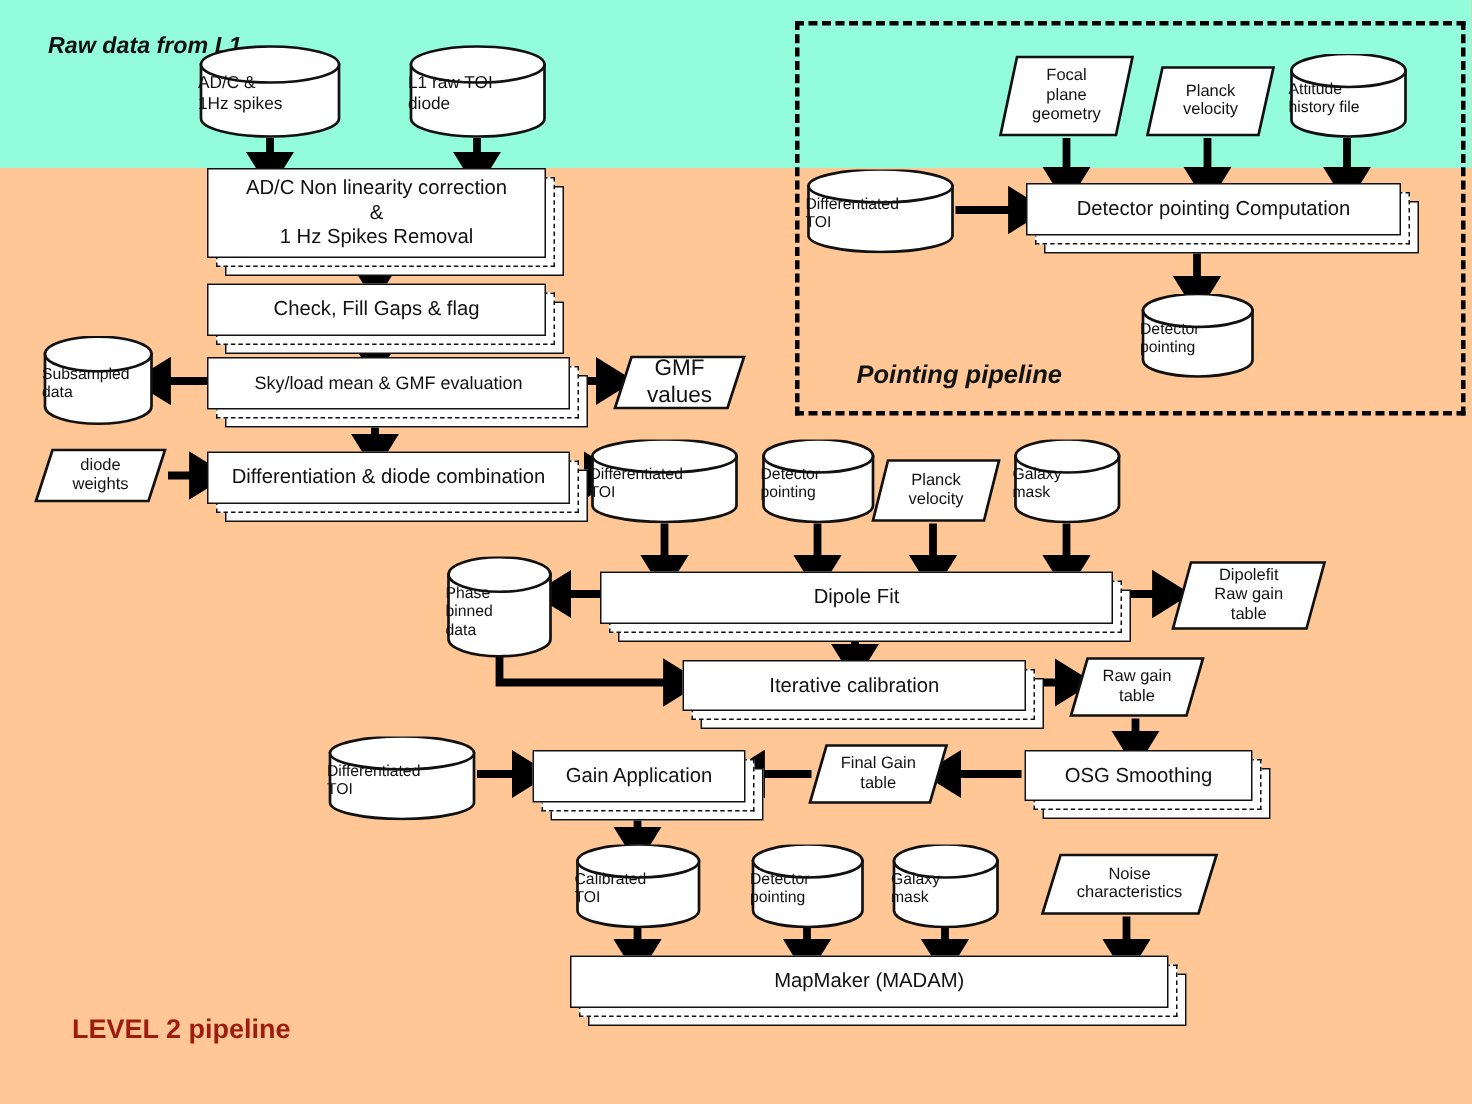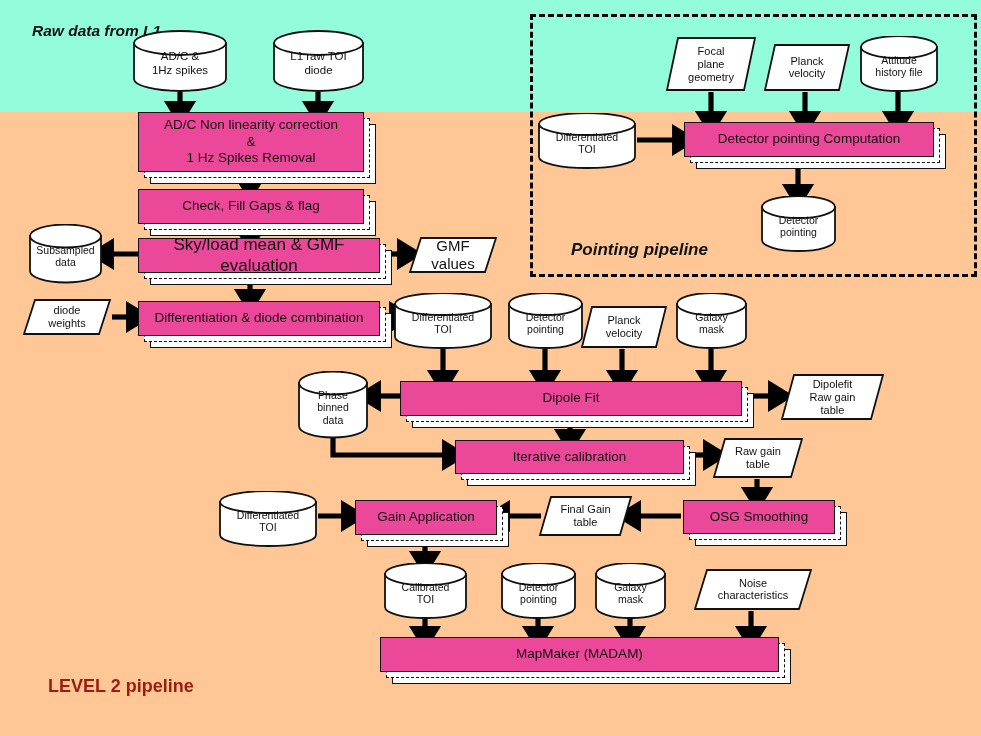--- a/index.html
+++ b/index.html
@@ -14,29 +14,29 @@
   .band-teal{position:absolute;left:0;top:0;width:981px;height:112px;background:#93fcdb;}
   .band-orange{position:absolute;left:0;top:112px;width:981px;height:624px;background:#ffc795;}
 
   
   .proc{position:absolute;box-sizing:border-box;}
   .proc .layer3{position:absolute;left:12px;top:12px;right:-12px;bottom:-12px;
       width:100%;height:100%;background:#ffffff;border:1.6px solid #111;}
   .proc .layer2{position:absolute;left:6px;top:6px;width:100%;height:100%;
       background:#ffffff;border:1.6px dashed #111;}
   .proc .layer1{position:absolute;left:0;top:0;width:100%;height:100%;
-      background:#ec4899;border:1.6px solid #111;
+      background:#ffffff;border:1.6px solid #111;
       display:flex;align-items:center;justify-content:center;text-align:center;
       line-height:1.22;color:#111;}
 
   
   .cyl{position:absolute;}
   .cyl svg{position:absolute;left:0;top:0;}
   .cyl .cyl-label{position:absolute;left:0;right:0;top:50%;transform:translateY(-42%);
-      text-align:center;line-height:1.18;color:#111;pointer-events:none;}
+      text-align:left;line-height:1.18;color:#111;pointer-events:none;}
 
   
   .par{position:absolute;}
   .par svg{position:absolute;left:0;top:0;}
   .par .par-label{position:absolute;left:0;right:0;top:50%;transform:translateY(-50%);
       text-align:center;line-height:1.18;color:#111;pointer-events:none;}
 
   
   #arrows{position:absolute;left:0;top:0;width:981px;height:736px;pointer-events:none;}
 
@@ -148,21 +148,21 @@
     <div class="layer2"></div>
     <div class="layer1">AD/C Non linearity correction<br>&amp;<br>1 Hz Spikes Removal</div>
   </div>
 
   <div class="proc" style="left:138px;top:189px;width:224px;height:33px;font-size:13.5px;">
     <div class="layer3"></div>
     <div class="layer2"></div>
     <div class="layer1">Check, Fill Gaps &amp; flag</div>
   </div>
 
-  <div class="proc" style="left:138px;top:238px;width:240px;height:33px;font-size:17px;">
+  <div class="proc" style="left:138px;top:238px;width:240px;height:33px;font-size:12px;">
     <div class="layer3"></div>
     <div class="layer2"></div>
     <div class="layer1">Sky/load mean  &amp; GMF evaluation</div>
   </div>
 
   <div class="cyl" style="left:28px;top:224px;width:75px;height:60px;font-size:10.5px;">
     <svg width="75" height="60" viewBox="0 0 75 60">
       <path d="M2,12 L2,47 A35.5,11.5 0 0 0 73,47 L73,12 Z" fill="#fff" stroke="#111" stroke-width="1.8"></path>
       <ellipse cx="37.5" cy="12" rx="35.5" ry="11.5" fill="#fff" stroke="#111" stroke-width="1.8"></ellipse>
     </svg>

